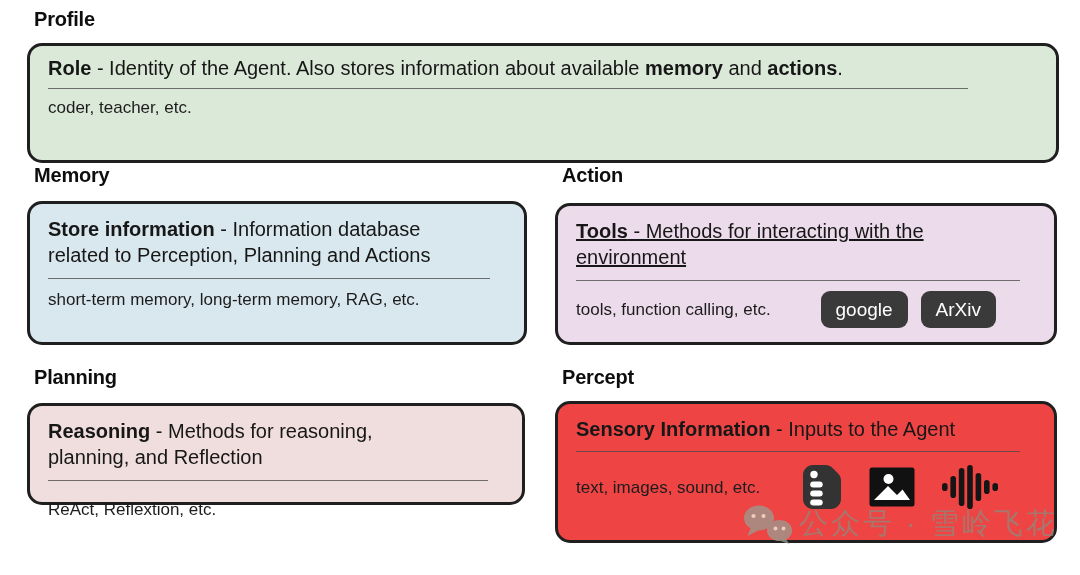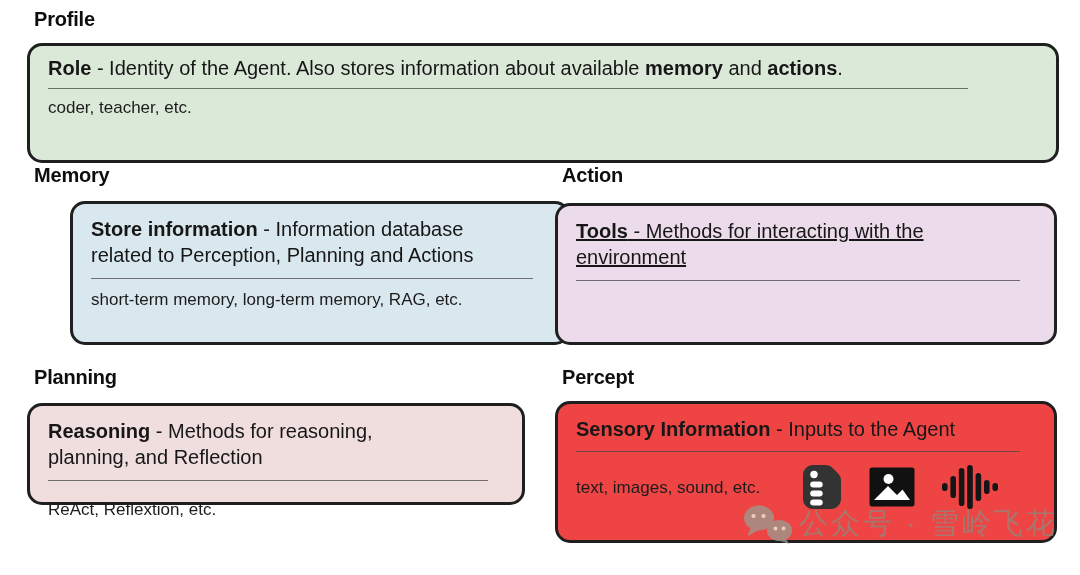--- a/index.html
+++ b/index.html
@@ -72,21 +72,21 @@
     display:flex;
     align-items:center;
     gap:27px;
     padding-right:38px;
   }
   
   #profile-heading{left:34px;top:8px;}
   #profile-card{left:27px;top:43px;width:1032px;height:120px;padding-top:8px;}
   #profile-card .divider{margin:7px 70px 6px 0;}
   #memory-heading{left:34px;top:164px;}
-  #memory-card{left:27px;top:201px;width:500px;height:144px;margin-left:43px;}
+  #memory-card{left:27px;top:201px;width:500px;height:144px;}
   #memory-card .desc{max-width:410px;}
   #action-heading{left:562px;top:164px;}
   #action-card{left:555px;top:203px;width:502px;height:142px;}
   #action-card .desc{max-width:430px;text-decoration:underline;}
   #planning-heading{left:34px;top:366px;}
   #planning-card{left:27px;top:403px;width:498px;height:102px;}
   #planning-card .desc{max-width:380px;}
   #planning-card .example{margin-top:10px;}
   #percept-heading{left:562px;top:366px;}
   #percept-card{left:555px;top:401px;width:502px;height:142px;}
@@ -122,20 +122,27 @@
   <div class="card" id="memory-card" style="background: rgb(217, 231, 238);">
     <p class="desc"><span class="b">Store information</span><span> - Information database related to Perception, Planning and Actions</span></p>
     <hr class="divider">
     <p class="example">short-term memory, long-term memory, RAG, etc.</p>
   </div>
 
   <h2 class="heading" id="action-heading">Action</h2>
   <div class="card" id="action-card" style="background: rgb(236, 219, 234);">
     <p class="desc"><span class="b">Tools</span><span> - Methods for interacting with the environment</span></p>
     <hr class="divider">
+    <div class="tail-row">
+      <p class="example">tools, function calling, etc.</p>
+      <div class="badges">
+        <span class="badge">google</span>
+        <span class="badge">ArXiv</span>
+      </div>
+    </div>
   </div>
 
   <h2 class="heading" id="planning-heading">Planning</h2>
   <div class="card" id="planning-card" style="background: rgb(240, 221, 221);">
     <p class="desc"><span class="b">Reasoning</span><span> - Methods for reasoning, planning, and Reflection</span></p>
     <hr class="divider">
     <p class="example">ReAct, Reflextion, etc.</p>
   </div>
 
   <h2 class="heading" id="percept-heading">Percept</h2>

